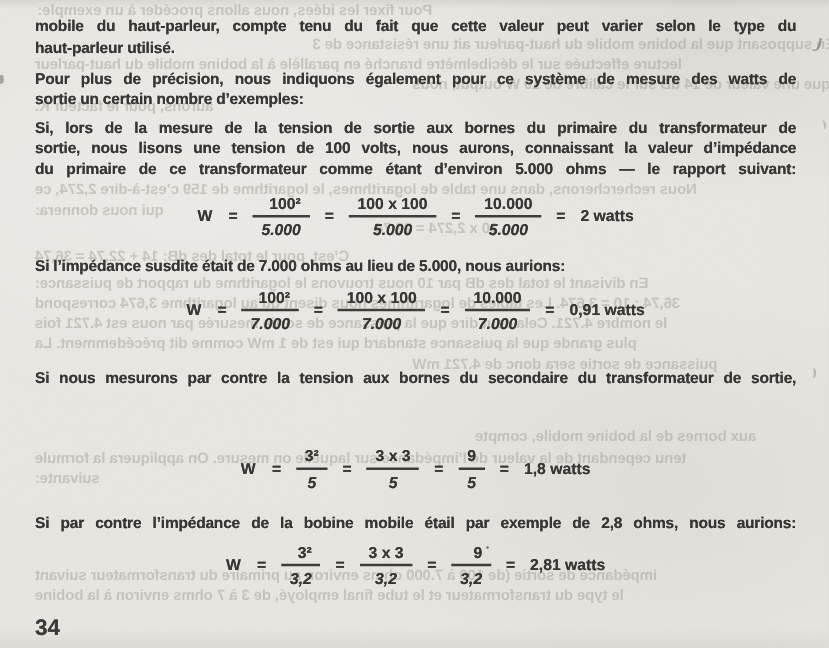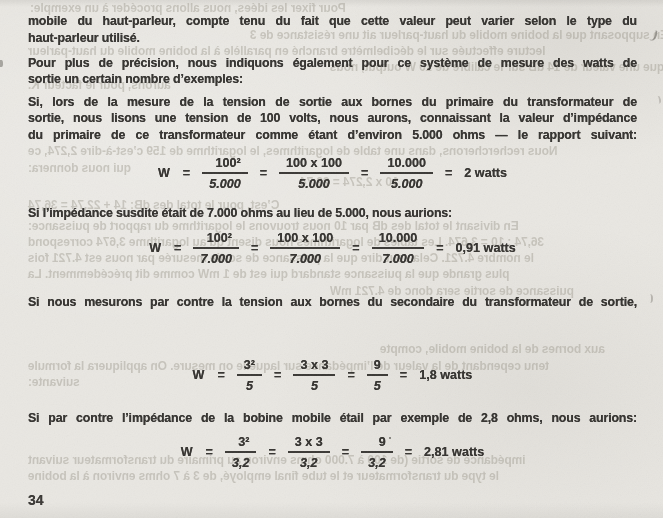--- a/index.html
+++ b/index.html
@@ -66,21 +66,21 @@
   #g13{top:268px;left:28px}
   #g14{top:285px;left:330px}
   #g15{top:343px;left:380px}
   #g16{top:360px;left:28px}
   #g17{top:376px;left:28px}
   #g18{top:454px;left:28px}
   #g19{top:470px;left:28px}
   
   #pagenum{
     position:absolute;left:28px;top:492px;
-    font-size:14px;font-weight:700;color:#3a3835;
+    font-size:18px;font-weight:700;color:#3a3835;
     text-shadow:0 0 .5px rgba(45,43,40,.85);
   }
   
   .mark{position:absolute;pointer-events:none;}
   #mk1{left:650px;top:30px;width:5px;height:10px;border-right:2px solid #75726c;border-bottom:1px solid #75726c;border-radius:0 0 70% 0;opacity:.65;transform:rotate(8deg);}
   #mk2{left:647px;top:294px;width:4px;height:9px;border-right:2px solid #8a867f;border-radius:0 60% 60% 0;opacity:.5;}
   #mk3{left:0px;top:60px;width:3px;height:7px;background:#6e6b66;opacity:.55;border-radius:0 50% 50% 0;}
   #mk4{left:389px;top:437px;width:2px;height:2px;background:#4a4844;border-radius:50%;opacity:.8;}
   #mk5{left:655px;top:96px;width:4px;height:8px;border-right:2px solid #8a867f;border-radius:0 60% 60% 0;opacity:.4;transform:rotate(-10deg);}
 </style>

